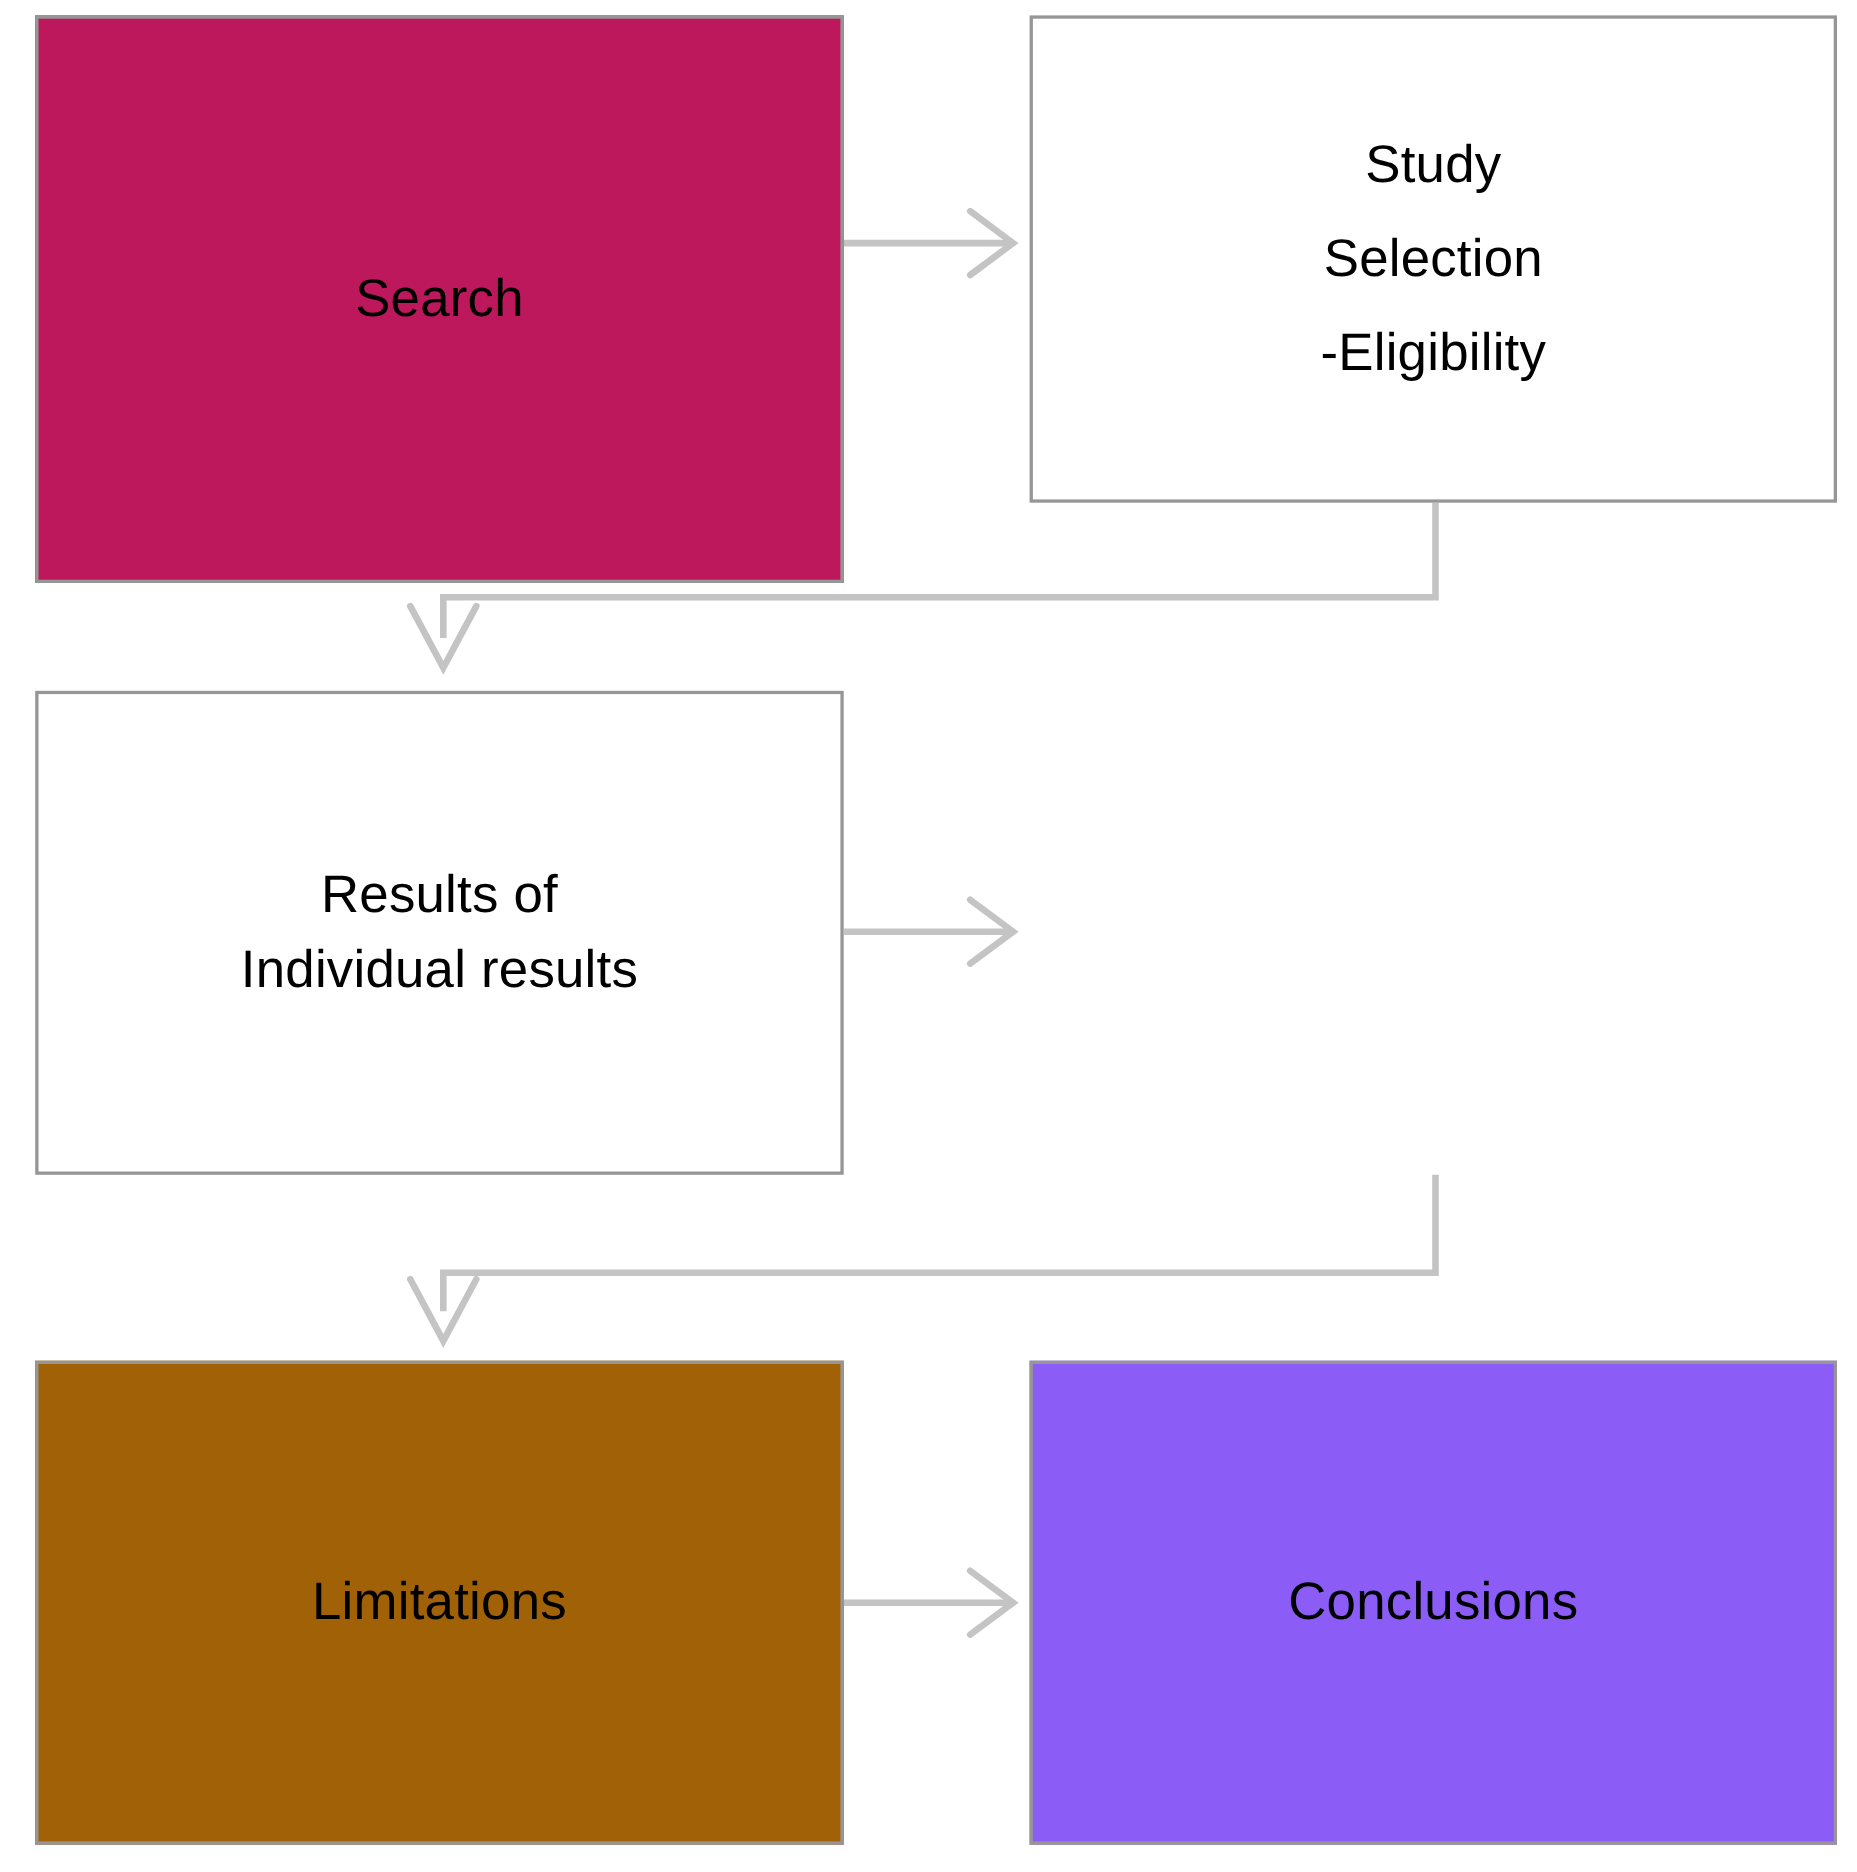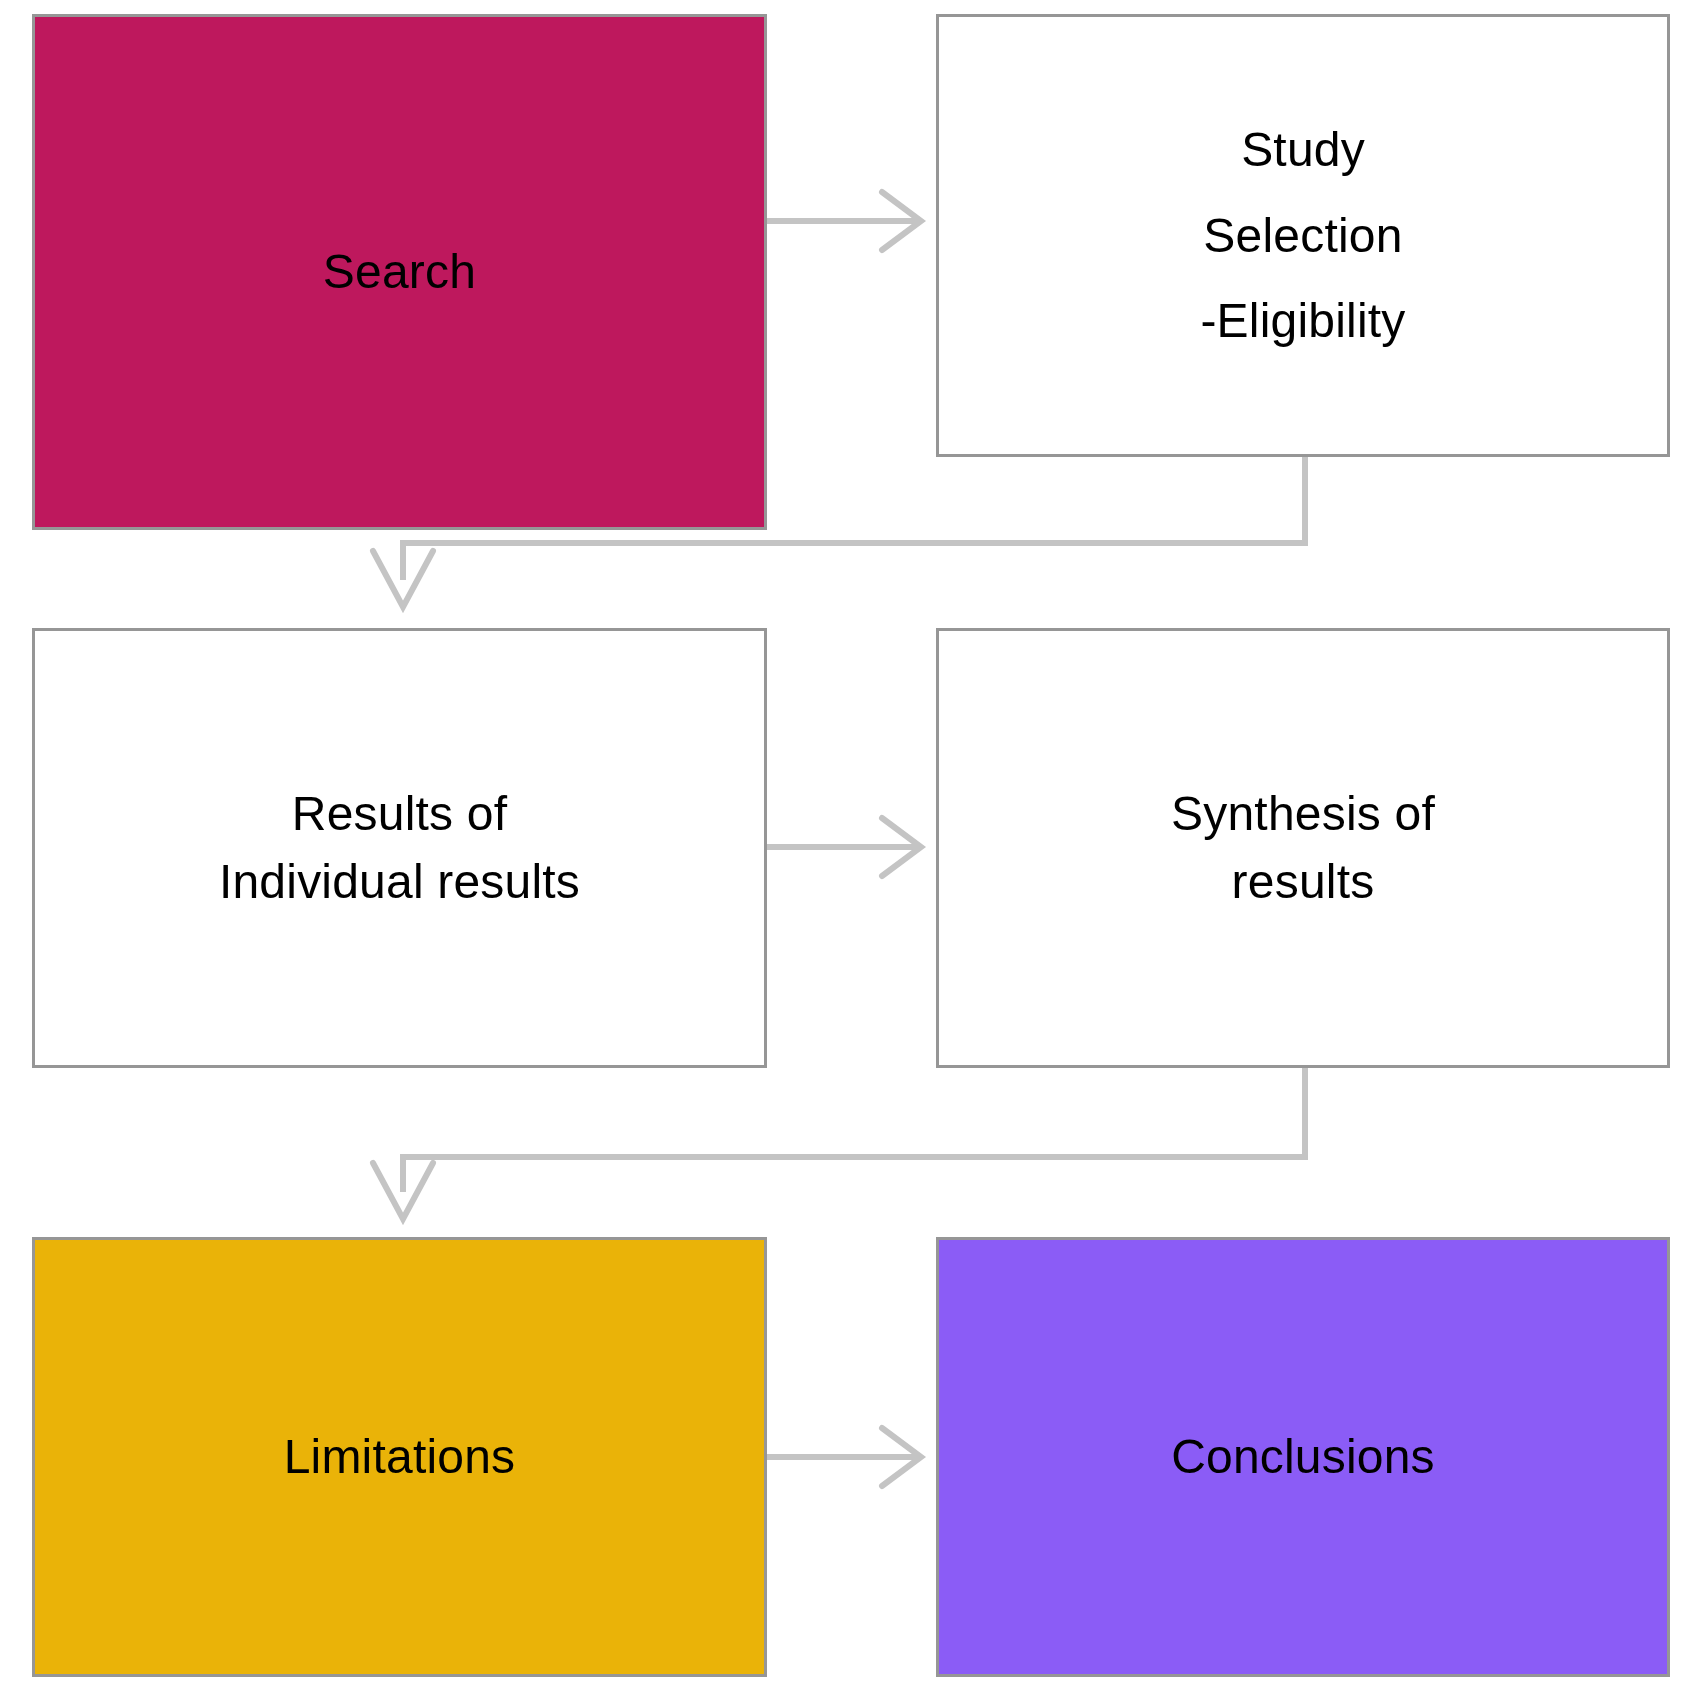--- a/index.html
+++ b/index.html
@@ -88,26 +88,22 @@
     <span class="node-label" style="color: rgb(0, 0, 0);">Study
 Selection
 -Eligibility</span>
   </div>
 
   <div class="node" style="left: 32px; top: 628px; width: 735px; height: 440px; border-color: rgb(150, 150, 150); background: rgb(255, 255, 255);">
     <span class="node-label tight" style="color: rgb(0, 0, 0);">Results of
 Individual results</span>
   </div>
 
-  <div class="node" style="left: 936px; top: 628px; width: 734px; height: 440px; border-color: rgb(150, 150, 150); background: rgb(255, 255, 255);">
-    <span class="node-label tight" style="color: rgb(0, 0, 0);">Synthesis of
-results</span>
-  </div>
 
-  <div class="node" style="left: 32px; top: 1237px; width: 735px; height: 440px; border-color: rgb(150, 150, 150); background: #eab308;">
+  <div class="node" style="left: 32px; top: 1237px; width: 735px; height: 440px; border-color: rgb(150, 150, 150); background: #a16207;">
     <span class="node-label" style="color: rgb(0, 0, 0);">Limitations</span>
   </div>
 
   <div class="node" style="left: 936px; top: 1237px; width: 734px; height: 440px; border-color: rgb(150, 150, 150); background: #8b5cf6;">
     <span class="node-label" style="color: rgb(0, 0, 0);">Conclusions</span>
   </div>
 
 </div>
 
 </body></html>

